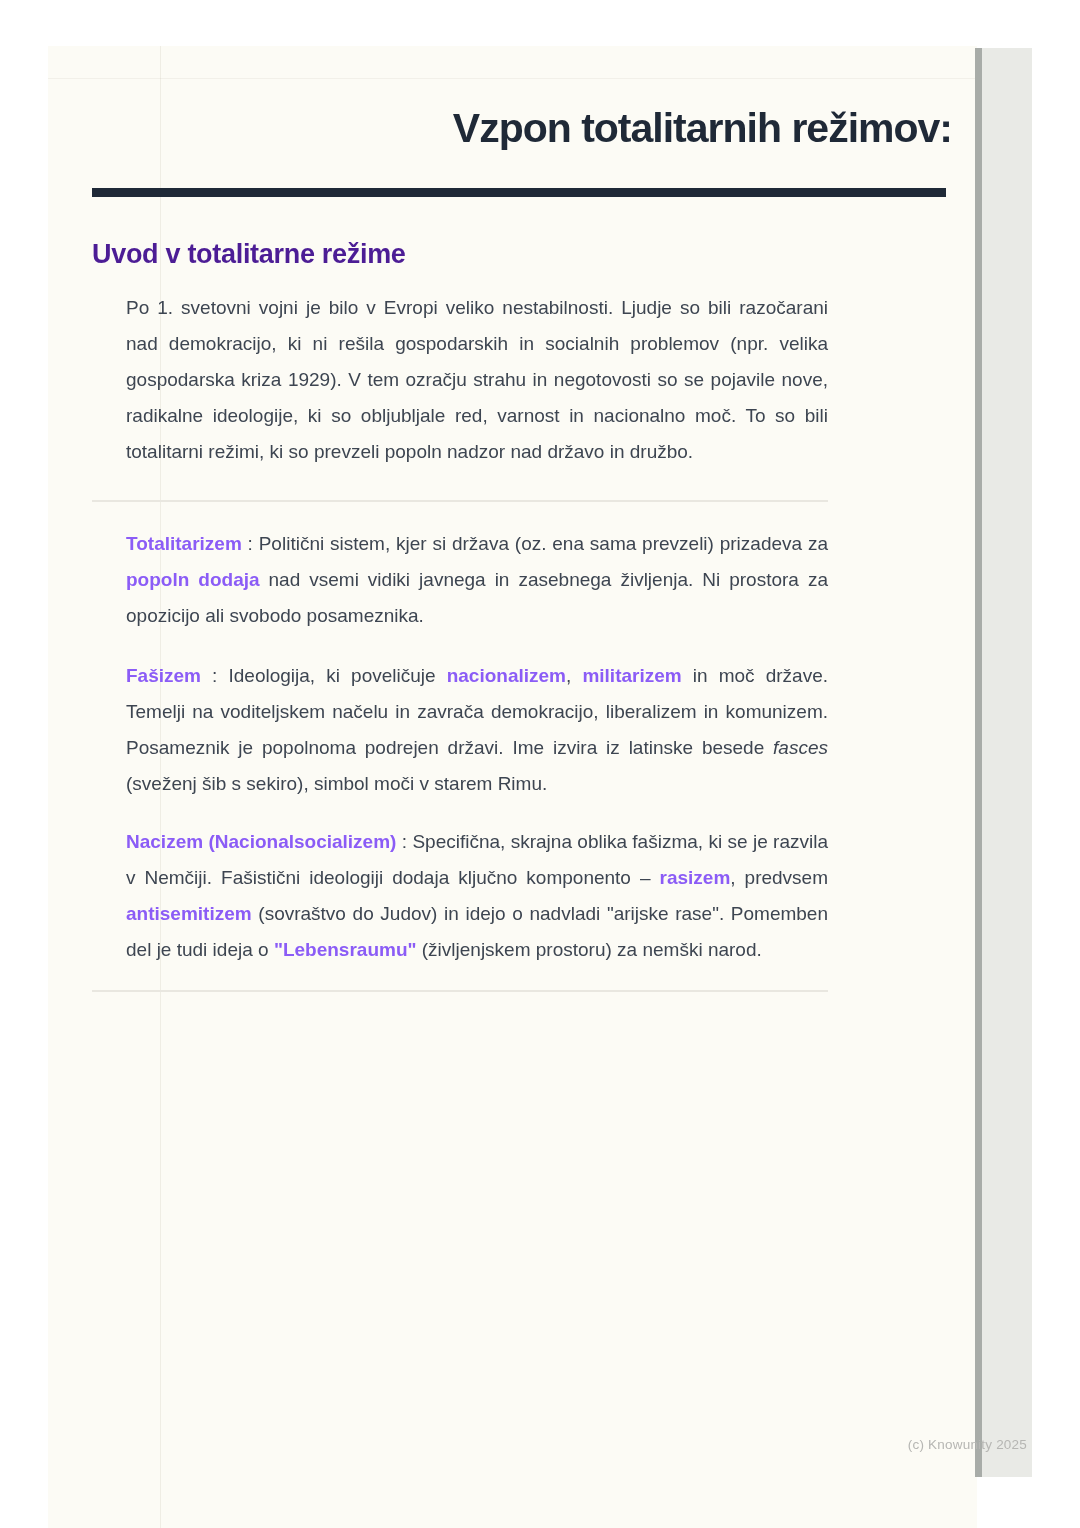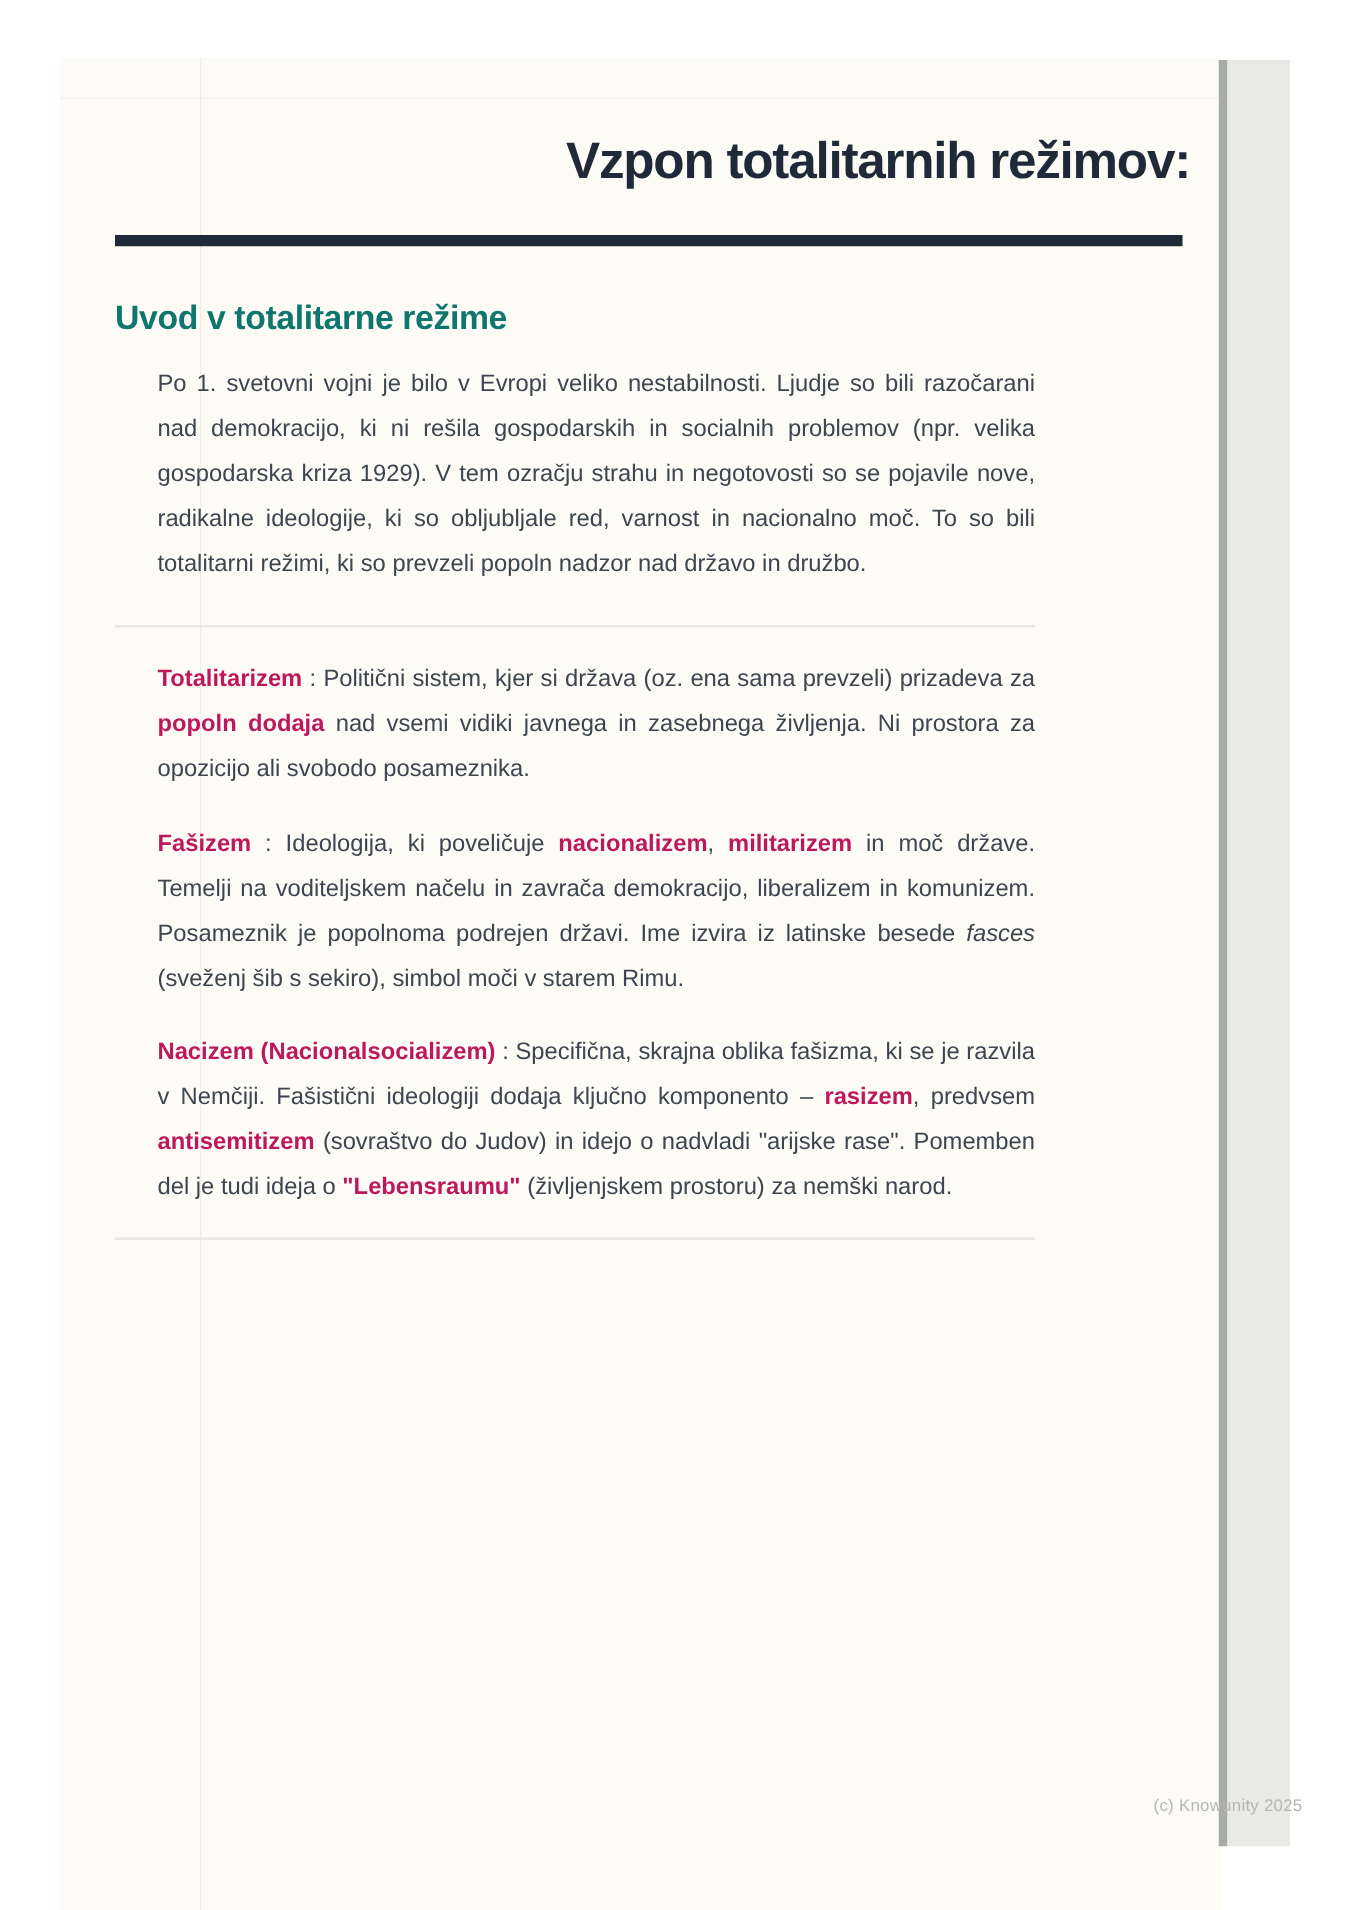--- a/index.html
+++ b/index.html
@@ -59,32 +59,32 @@
     margin-top: 28px;
     width: 854px;
     height: 9px;
     background: #1f2937;
   }
   h2 {
     font-size: 27px;
     line-height: 34px;
     font-weight: 700;
     letter-spacing: -0.3px;
-    color: #0f766e;
+    color: #4c1d95;
   }
   .h2-first { margin-top: 40px; }
   .h2-second { margin-top: 36px; }
   p.body-par {
     font-size: 19px;
     line-height: 36px;
     text-align: justify;
     color: #3d4551;
     margin-left: 34px;
   }
-  p.body-par strong { font-weight: 700; color: #be185d; }
+  p.body-par strong { font-weight: 700; color: #8b5cf6; }
   p.body-par em { font-style: italic; }
   .p-intro        { margin-top: 19px; }
   .p-totalitarizem{ margin-top: 24px; }
   .p-fasizem      { margin-top: 24px; }
   .p-nacizem      { margin-top: 22px; }
   .p-stalinizem   { margin-top: 18px; }
   .divider {
     height: 2px;
     background: #e9e7e0;
     border: none;
@@ -99,21 +99,21 @@
   ul.key-list li {
     font-size: 19px;
     line-height: 36px;
     margin-bottom: 8px;
     color: #3d4551;
   }
   ul.key-list li::marker { color: #2b3440; font-size: 17px; }
   ul.key-list li:last-child { margin-bottom: 0; }
   .watermark {
     position: absolute;
-    right: 38px; top: 1437px;
+    right: 53px; top: 1437px;
     font-size: 13.5px;
     color: #b6b6b3;
     z-index: 5;
     letter-spacing: 0.2px;
   }
 </style>
 </head>
 <body>
 
 <div class="page-bg"></div>

